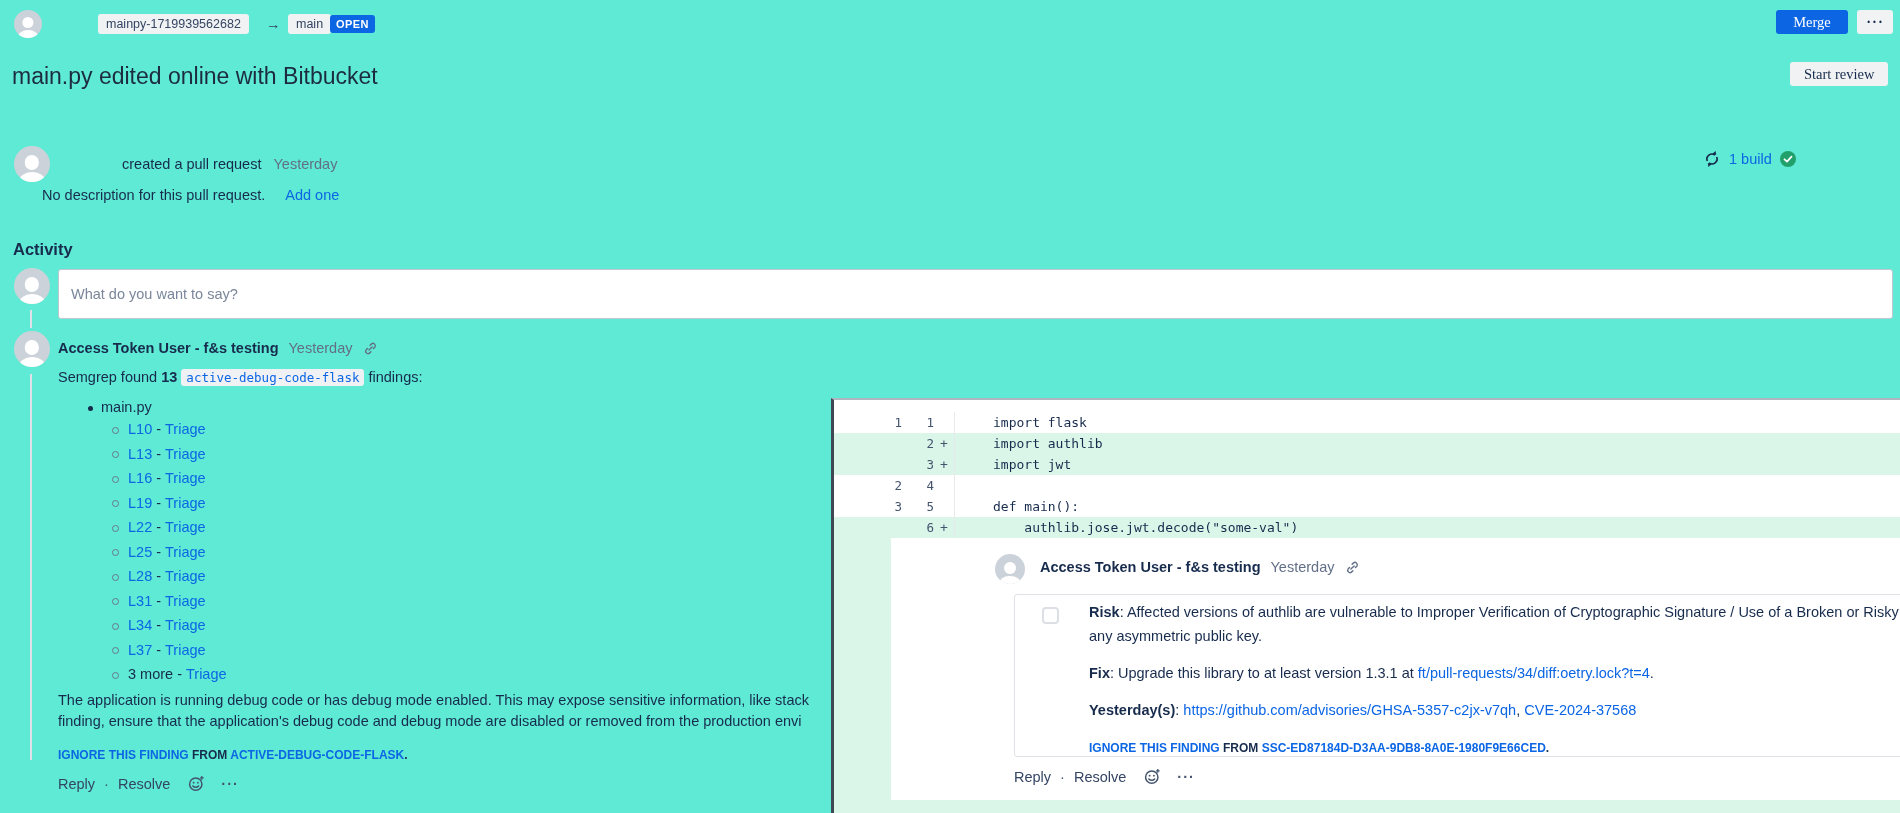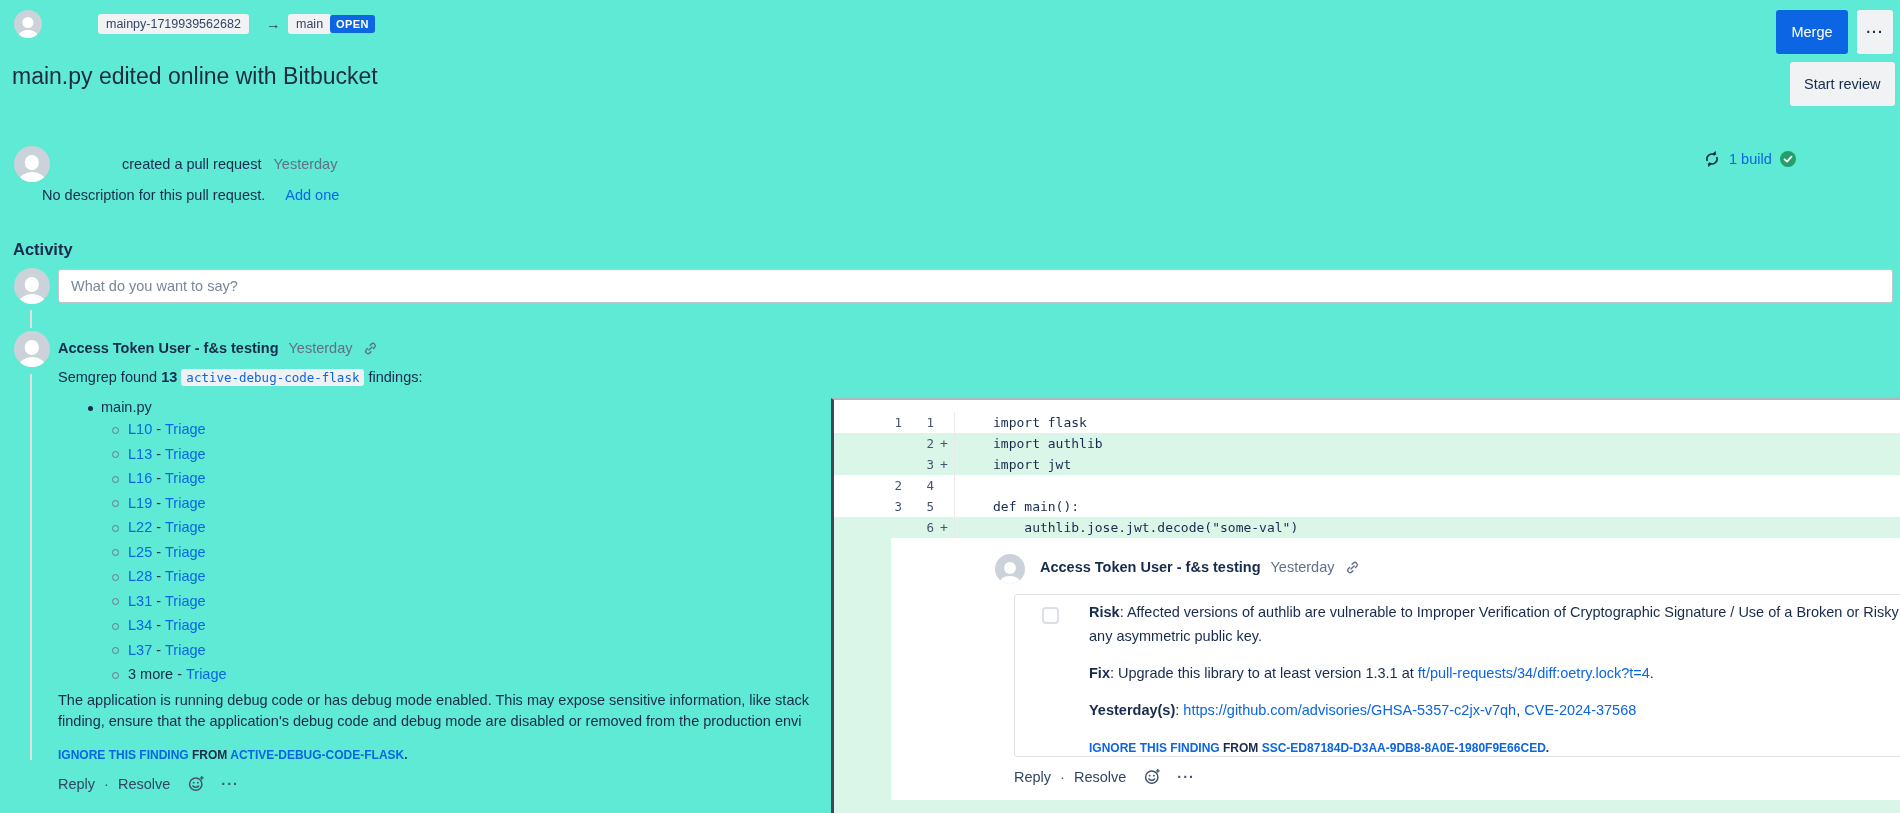--- a/index.html
+++ b/index.html
@@ -10,37 +10,37 @@
   .avatar { background:#ccd2da; border-radius:50%; position:relative; overflow:hidden; }
   .avatar::before { content:""; position:absolute; left:50%; top:26%; width:40%; height:40%;
                     transform:translateX(-50%); background:#fff; border-radius:50%; }
   .avatar::after { content:""; position:absolute; left:50%; top:72%; width:74%; height:56%;
                    transform:translateX(-50%); background:#fff; border-radius:50%; }
 
   .chip { display:inline-block; background:#f1f2f4; color:#344563; font-size:12.5px;
           padding:3px 8px; border-radius:3px; }
   .badge-open { display:inline-block; background:#0c66e4; color:#fff; font-weight:700;
           font-size:11px; letter-spacing:.4px; padding:3px 6px; border-radius:3px; }
-  .btn { display:inline-flex; align-items:center; justify-content:center; height:44px;
-         border-radius:3px; font-size:14.5px; cursor:pointer; border:none; }
+  .btn { display:inline-flex; align-items:center; justify-content:center; height:24px;
+         border-radius:3px; font-size:14.5px; cursor:pointer; border:none;font-family:Liberation Serif, serif; }
   .btn-primary { background:#0c66e4; color:#fff; font-weight:500; }
   .btn-subtle { background:#f1f2f4; color:#172b4d; }
 
   .link { color:#0c66e4; text-decoration:none; cursor:pointer; }
   .muted { color:#626f86; }
   .bold { font-weight:700; }
   .abs { position:absolute; }
 
   .tabs-row { position:absolute; left:0; top:102px; width:100%; height:26px;
               border-bottom:1px solid #dcdfe4; }
   .tab { display:inline-block; margin-left:0; margin-right:27px; padding-bottom:8px;
          color:#44546f; cursor:pointer; }
   .tab.active { color:#0c66e4; border-bottom:2px solid #0c66e4; }
 
-  .comment-input { position:absolute; left:58px; top:269px; width:1835px; height:34px;
+  .comment-input { position:absolute; left:58px; top:269px; width:1835px; height:50px;
       border:1px solid #c1c7d0; border-radius:3px; padding:0 12px; font-size:14.5px;
       font-family:"Liberation Sans", sans-serif; color:#172b4d; }
   .comment-input::placeholder { color:#7a869a; }
 
   .thread-line { position:absolute; left:30px; width:2px; background:#dfe1e6; }
 
   .code-chip { font-family:"DejaVu Sans Mono", monospace; font-size:12.5px; color:#0c66e4;
       background:#f0f1f4; padding:1px 5px; border-radius:3px; }
 
   ul.file-list { list-style:none; position:absolute; left:88px; top:399px; }

